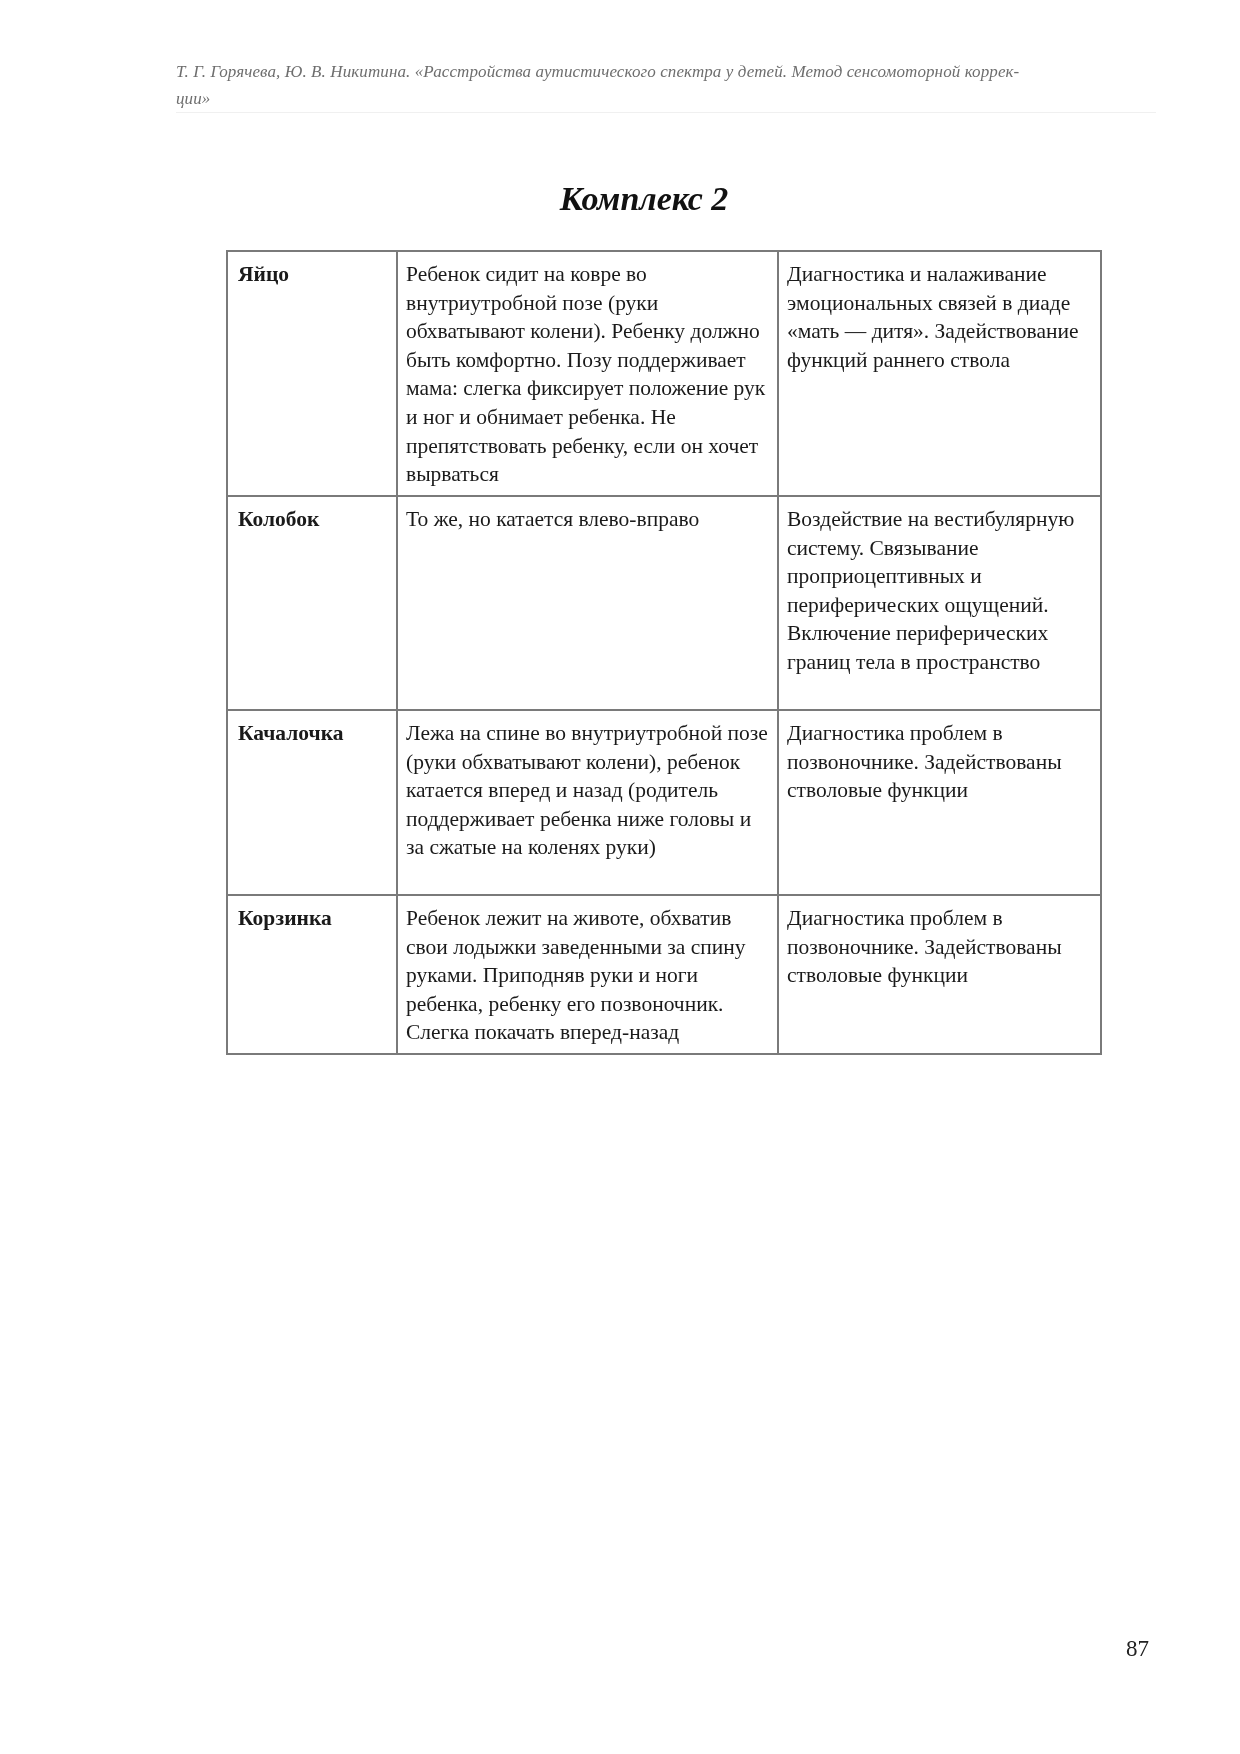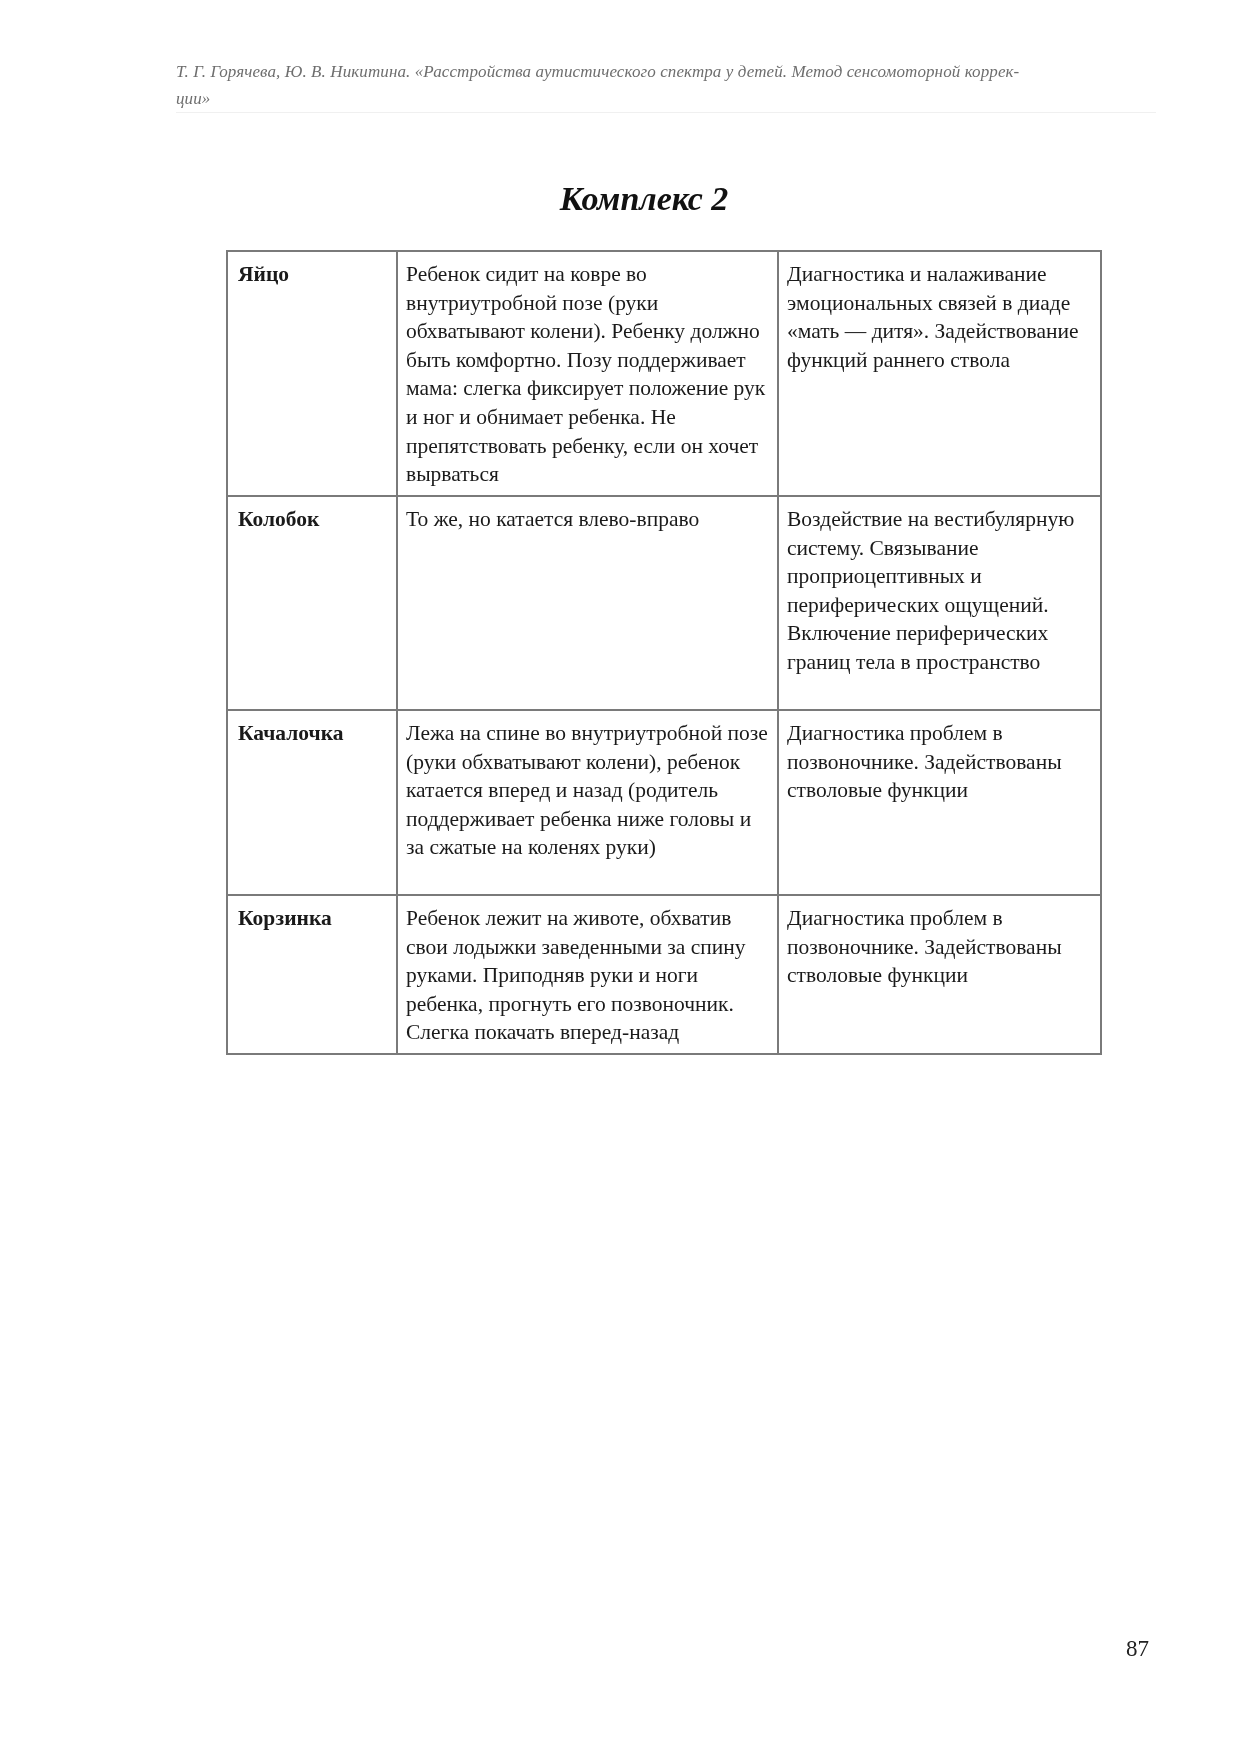--- a/index.html
+++ b/index.html
@@ -53,19 +53,19 @@
     <td>То же, но катается влево-вправо</td>
     <td>Воздействие на вестибулярную систему. Связывание проприоцептивных и периферических ощущений. Включение периферических границ тела в пространство</td>
   </tr>
   <tr style="height:185px">
     <td class="name">Качалочка</td>
     <td>Лежа на спине во внутриутробной позе (руки обхватывают колени), ребенок катается вперед и назад (родитель поддерживает ребенка ниже головы и за сжатые на коленях руки)</td>
     <td>Диагностика проблем в позвоночнике. Задействованы стволовые функции</td>
   </tr>
   <tr style="height:144px">
     <td class="name">Корзинка</td>
-    <td>Ребенок лежит на животе, обхватив свои лодыжки заведенными за спину руками. Приподняв руки и ноги ребенка, прогнуть его позвоночник. Слегка покачать вперед-назад</td>
+    <td>Ребенок лежит на животе, обхватив свои лодыжки заведенными за спину руками. Приподняв руки и ноги ребенка, ребенку его позвоночник. Слегка покачать вперед-назад</td>
     <td>Диагностика проблем в позвоночнике. Задействованы стволовые функции</td>
   </tr>
 </tbody>
   </table>
 
 <div class="page-number">87</div>
 
 </body></html>

